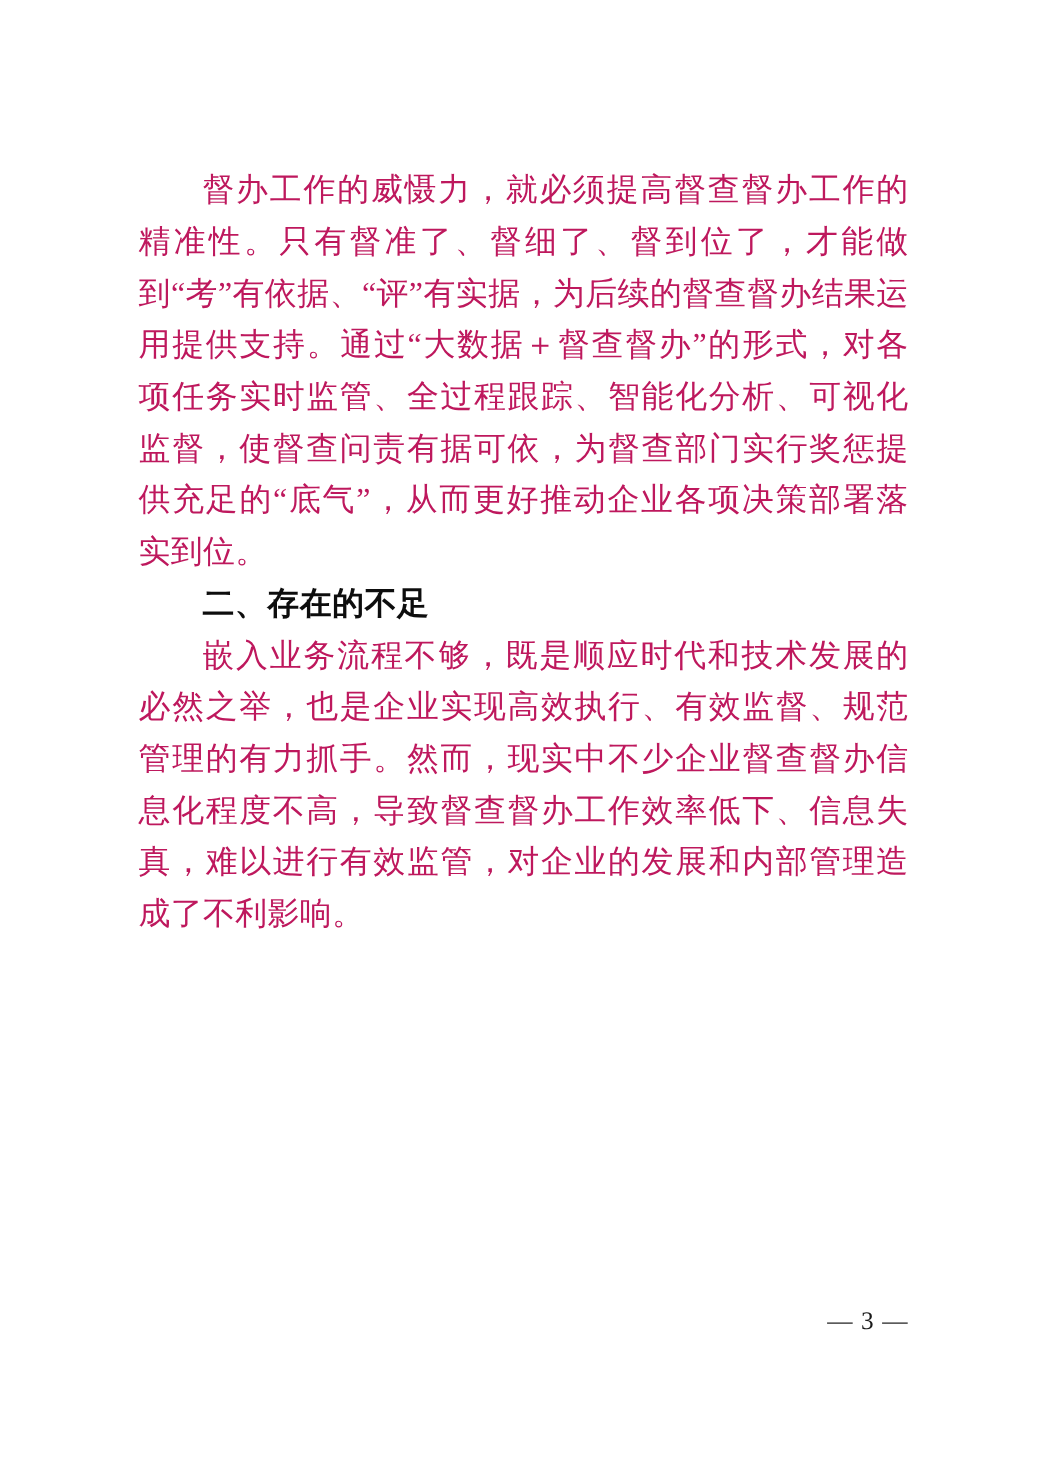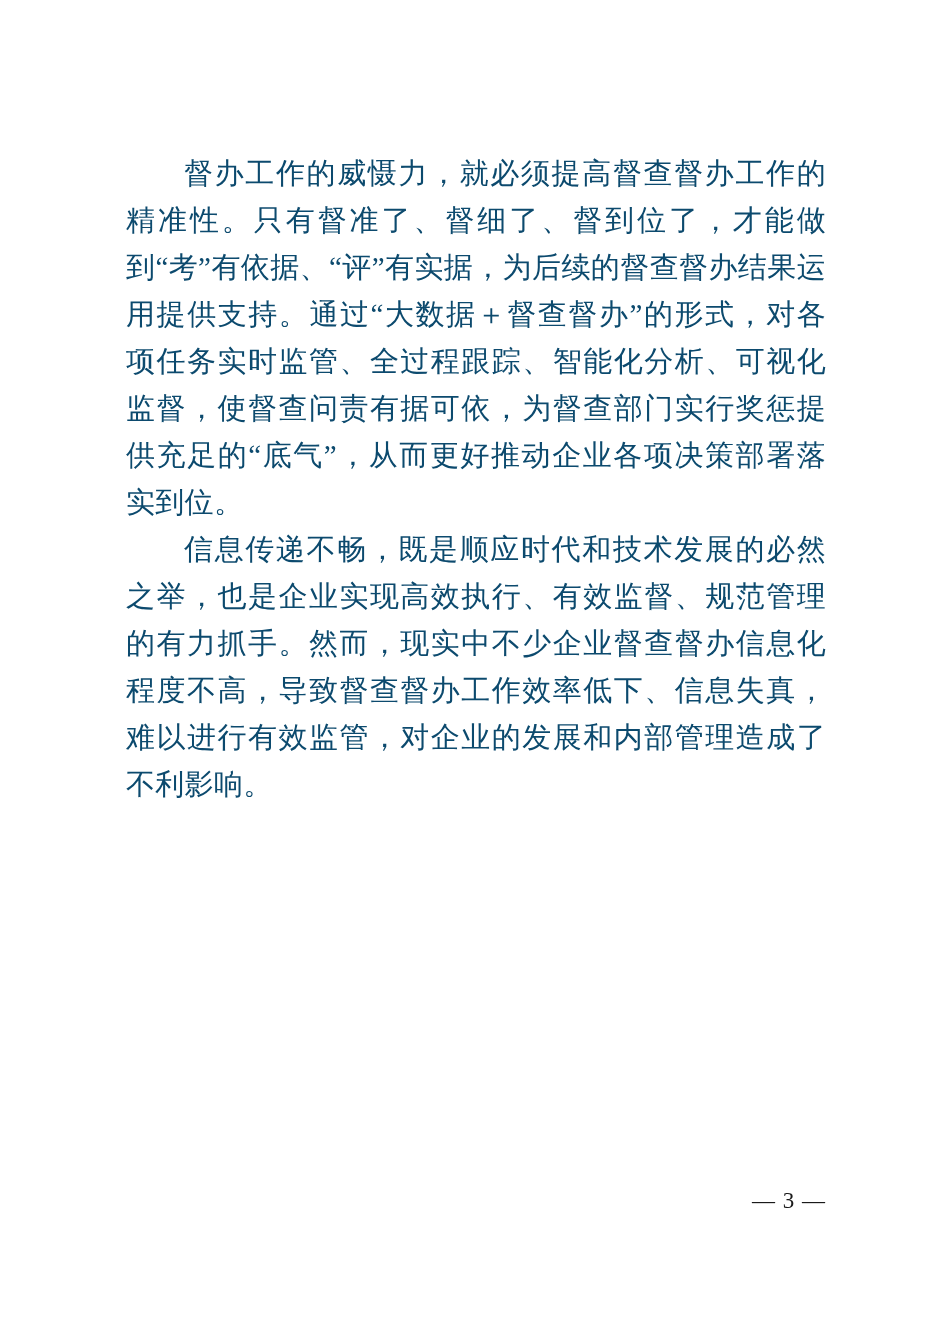--- a/index.html
+++ b/index.html
@@ -22,21 +22,21 @@
     left: 126px;
     top: 150px;
     width: 700px;
   }
 
   
   .para {
     font-family: "Liberation Serif", serif;
     font-size: 29px;
     line-height: 47px;
-    color: #0c4a6e;
+    color: #be185d;
     margin: 0;
     text-align: justify;
     text-justify: inter-character;
     text-indent: 58px;
     letter-spacing: 0.3px;
     -webkit-font-smoothing: antialiased;
   }
 
   
   .heading {
@@ -64,21 +64,22 @@
 </style>
 </head>
 <body>
 
 <div class="page">
 
   <div class="content">
 
     <p class="para">督办工作的威慑力，就必须提高督查督办工作的精准性。只有督准了、督细了、督到位了，才能做到“考”有依据、“评”有实据，为后续的督查督办结果运用提供支持。通过“大数据＋督查督办”的形式，对各项任务实时监管、全过程跟踪、智能化分析、可视化监督，使督查问责有据可依，为督查部门实行奖惩提供充足的“底气”，从而更好推动企业各项决策部署落实到位。</p>
 
+    <h2 class="heading">二、存在的不足</h2>
 
-    <p class="para">信息传递不畅，既是顺应时代和技术发展的必然之举，也是企业实现高效执行、有效监督、规范管理的有力抓手。然而，现实中不少企业督查督办信息化程度不高，导致督查督办工作效率低下、信息失真，难以进行有效监管，对企业的发展和内部管理造成了不利影响。</p>
+    <p class="para">嵌入业务流程不够，既是顺应时代和技术发展的必然之举，也是企业实现高效执行、有效监督、规范管理的有力抓手。然而，现实中不少企业督查督办信息化程度不高，导致督查督办工作效率低下、信息失真，难以进行有效监管，对企业的发展和内部管理造成了不利影响。</p>
 
 
   </div>
 
   <div class="footer">— 3 —</div>
 
 </div>
 
 </body></html>

